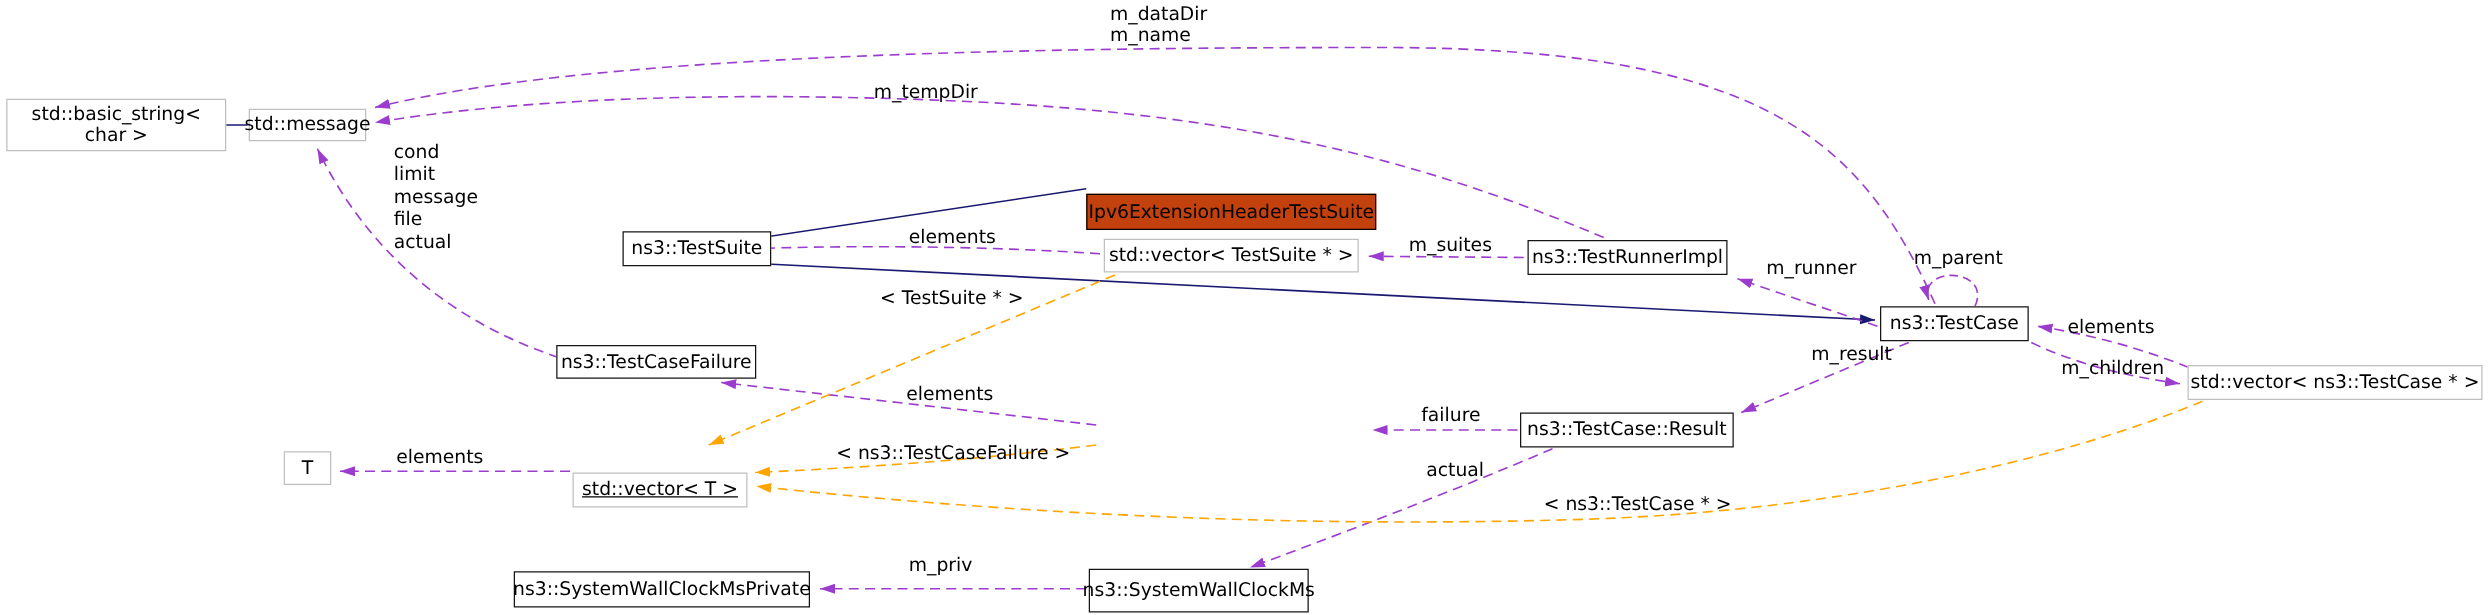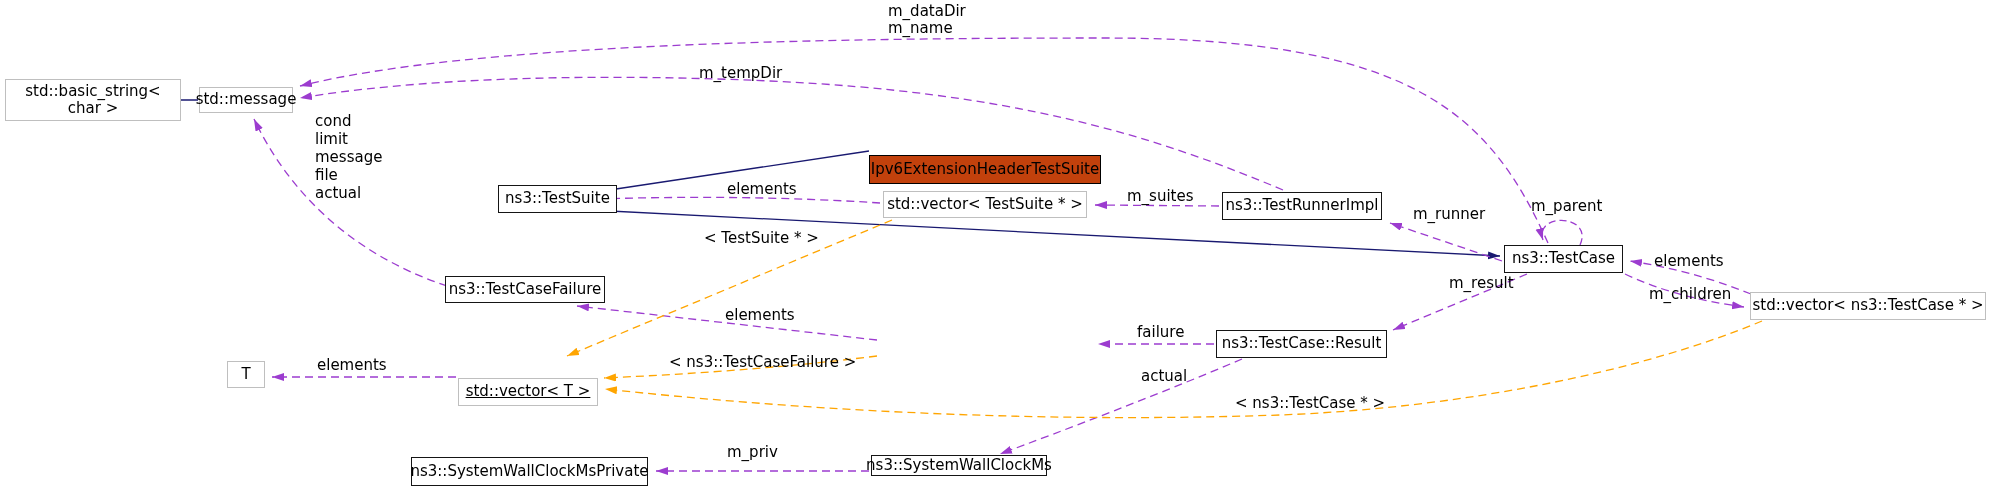--- a/index.html
+++ b/index.html
@@ -39,21 +39,21 @@
   #n-vec-test-suite{left:883px;top:191px;width:204px;height:27px;}
   #n-test-runner{left:1222px;top:192px;width:160px;height:28px;}
   #n-test-case{left:1504px;top:245px;width:119px;height:28px;}
   #n-vec-test-case{left:1750px;top:292px;width:236px;height:28px;}
   #n-test-case-failure{left:445px;top:276px;width:160px;height:27px;}
   #n-vec-failure{left:879px;top:321px;width:212px;height:39px;}
   #n-result{left:1216px;top:330px;width:171px;height:28px;}
   #n-t{left:227px;top:361px;width:38px;height:27px;}
   #n-vec-t{left:458px;top:378px;width:140px;height:28px;text-decoration:underline;}
   #n-wallclock-private{left:411px;top:457px;width:237px;height:29px;}
-  #n-wallclock{left:871px;top:455px;width:176px;height:21px;}
+  #n-wallclock{left:871px;top:455px;width:176px;height:35px;}
   
   #lbl-m-datadir{left:888px;top:3px;width:100px;}
   #lbl-m-tempdir{left:699px;top:65px;}
   #lbl-cond{left:315px;top:112px;width:75px;line-height:18px;}
   #lbl-elements-suite{left:727px;top:181px;}
   #lbl-m-suites{left:1127px;top:188px;}
   #lbl-m-runner{left:1413px;top:206px;}
   #lbl-m-parent{left:1531px;top:198px;}
   #lbl-elements-case{left:1654px;top:253px;}
   #lbl-m-children{left:1649px;top:286px;}

